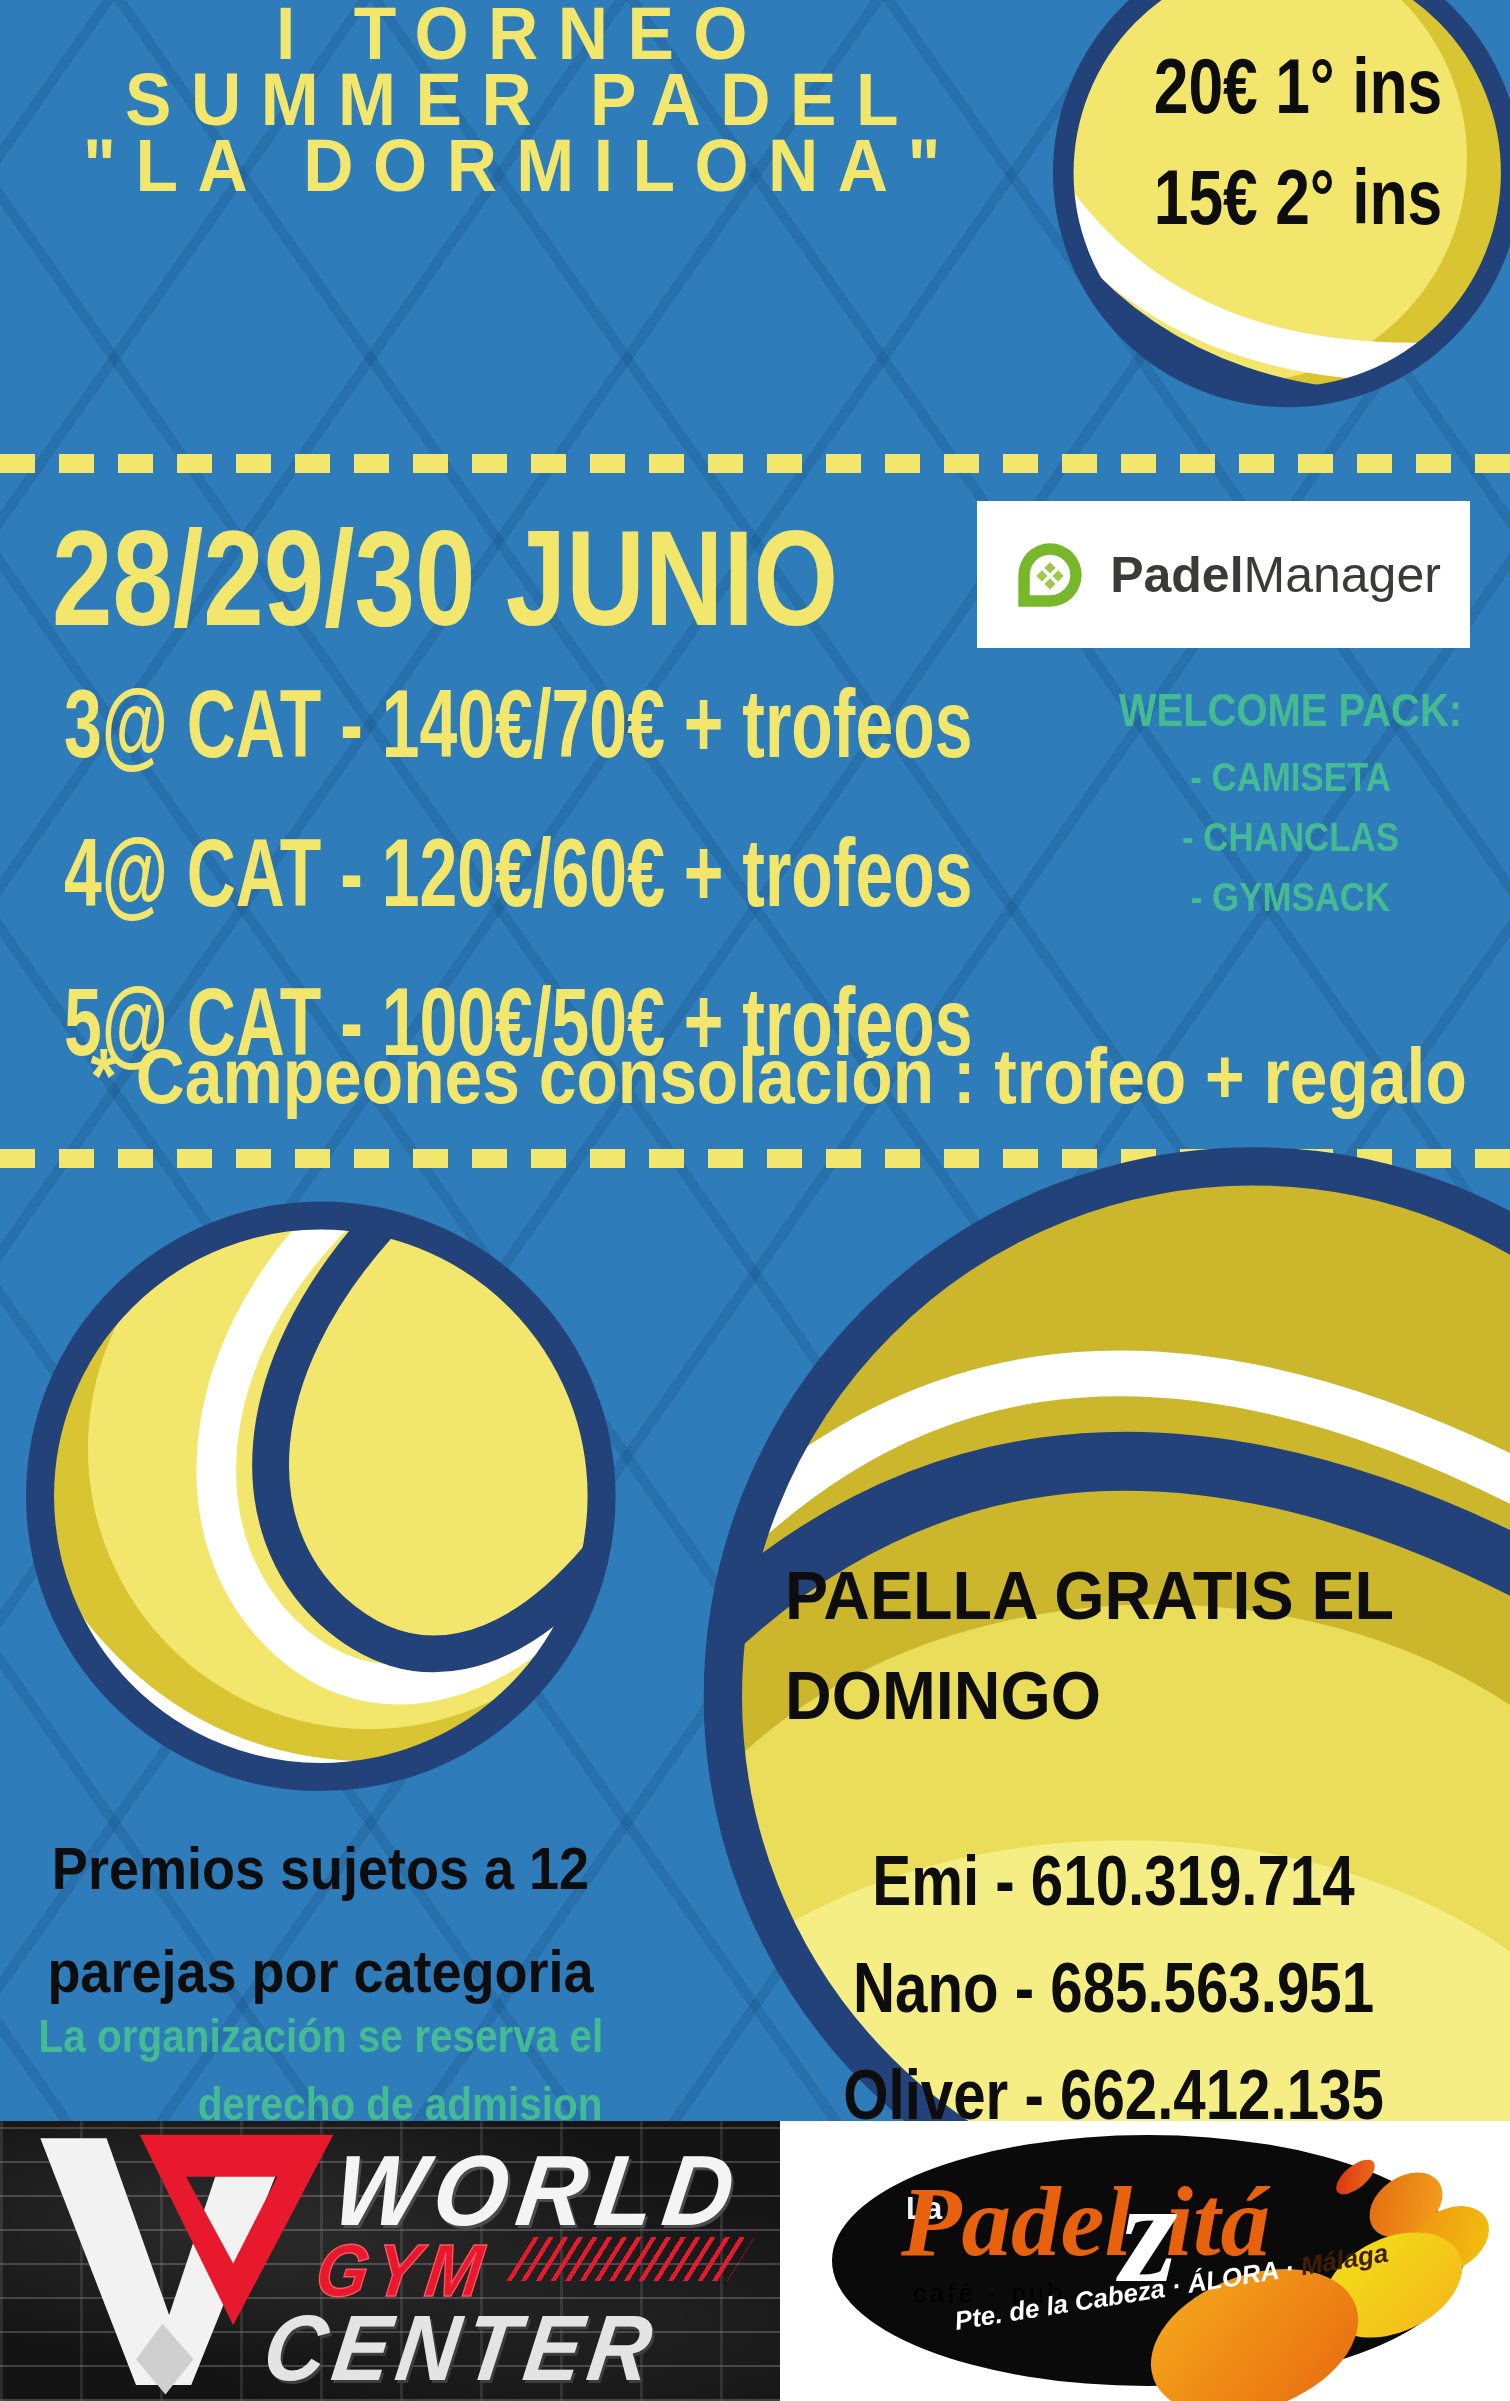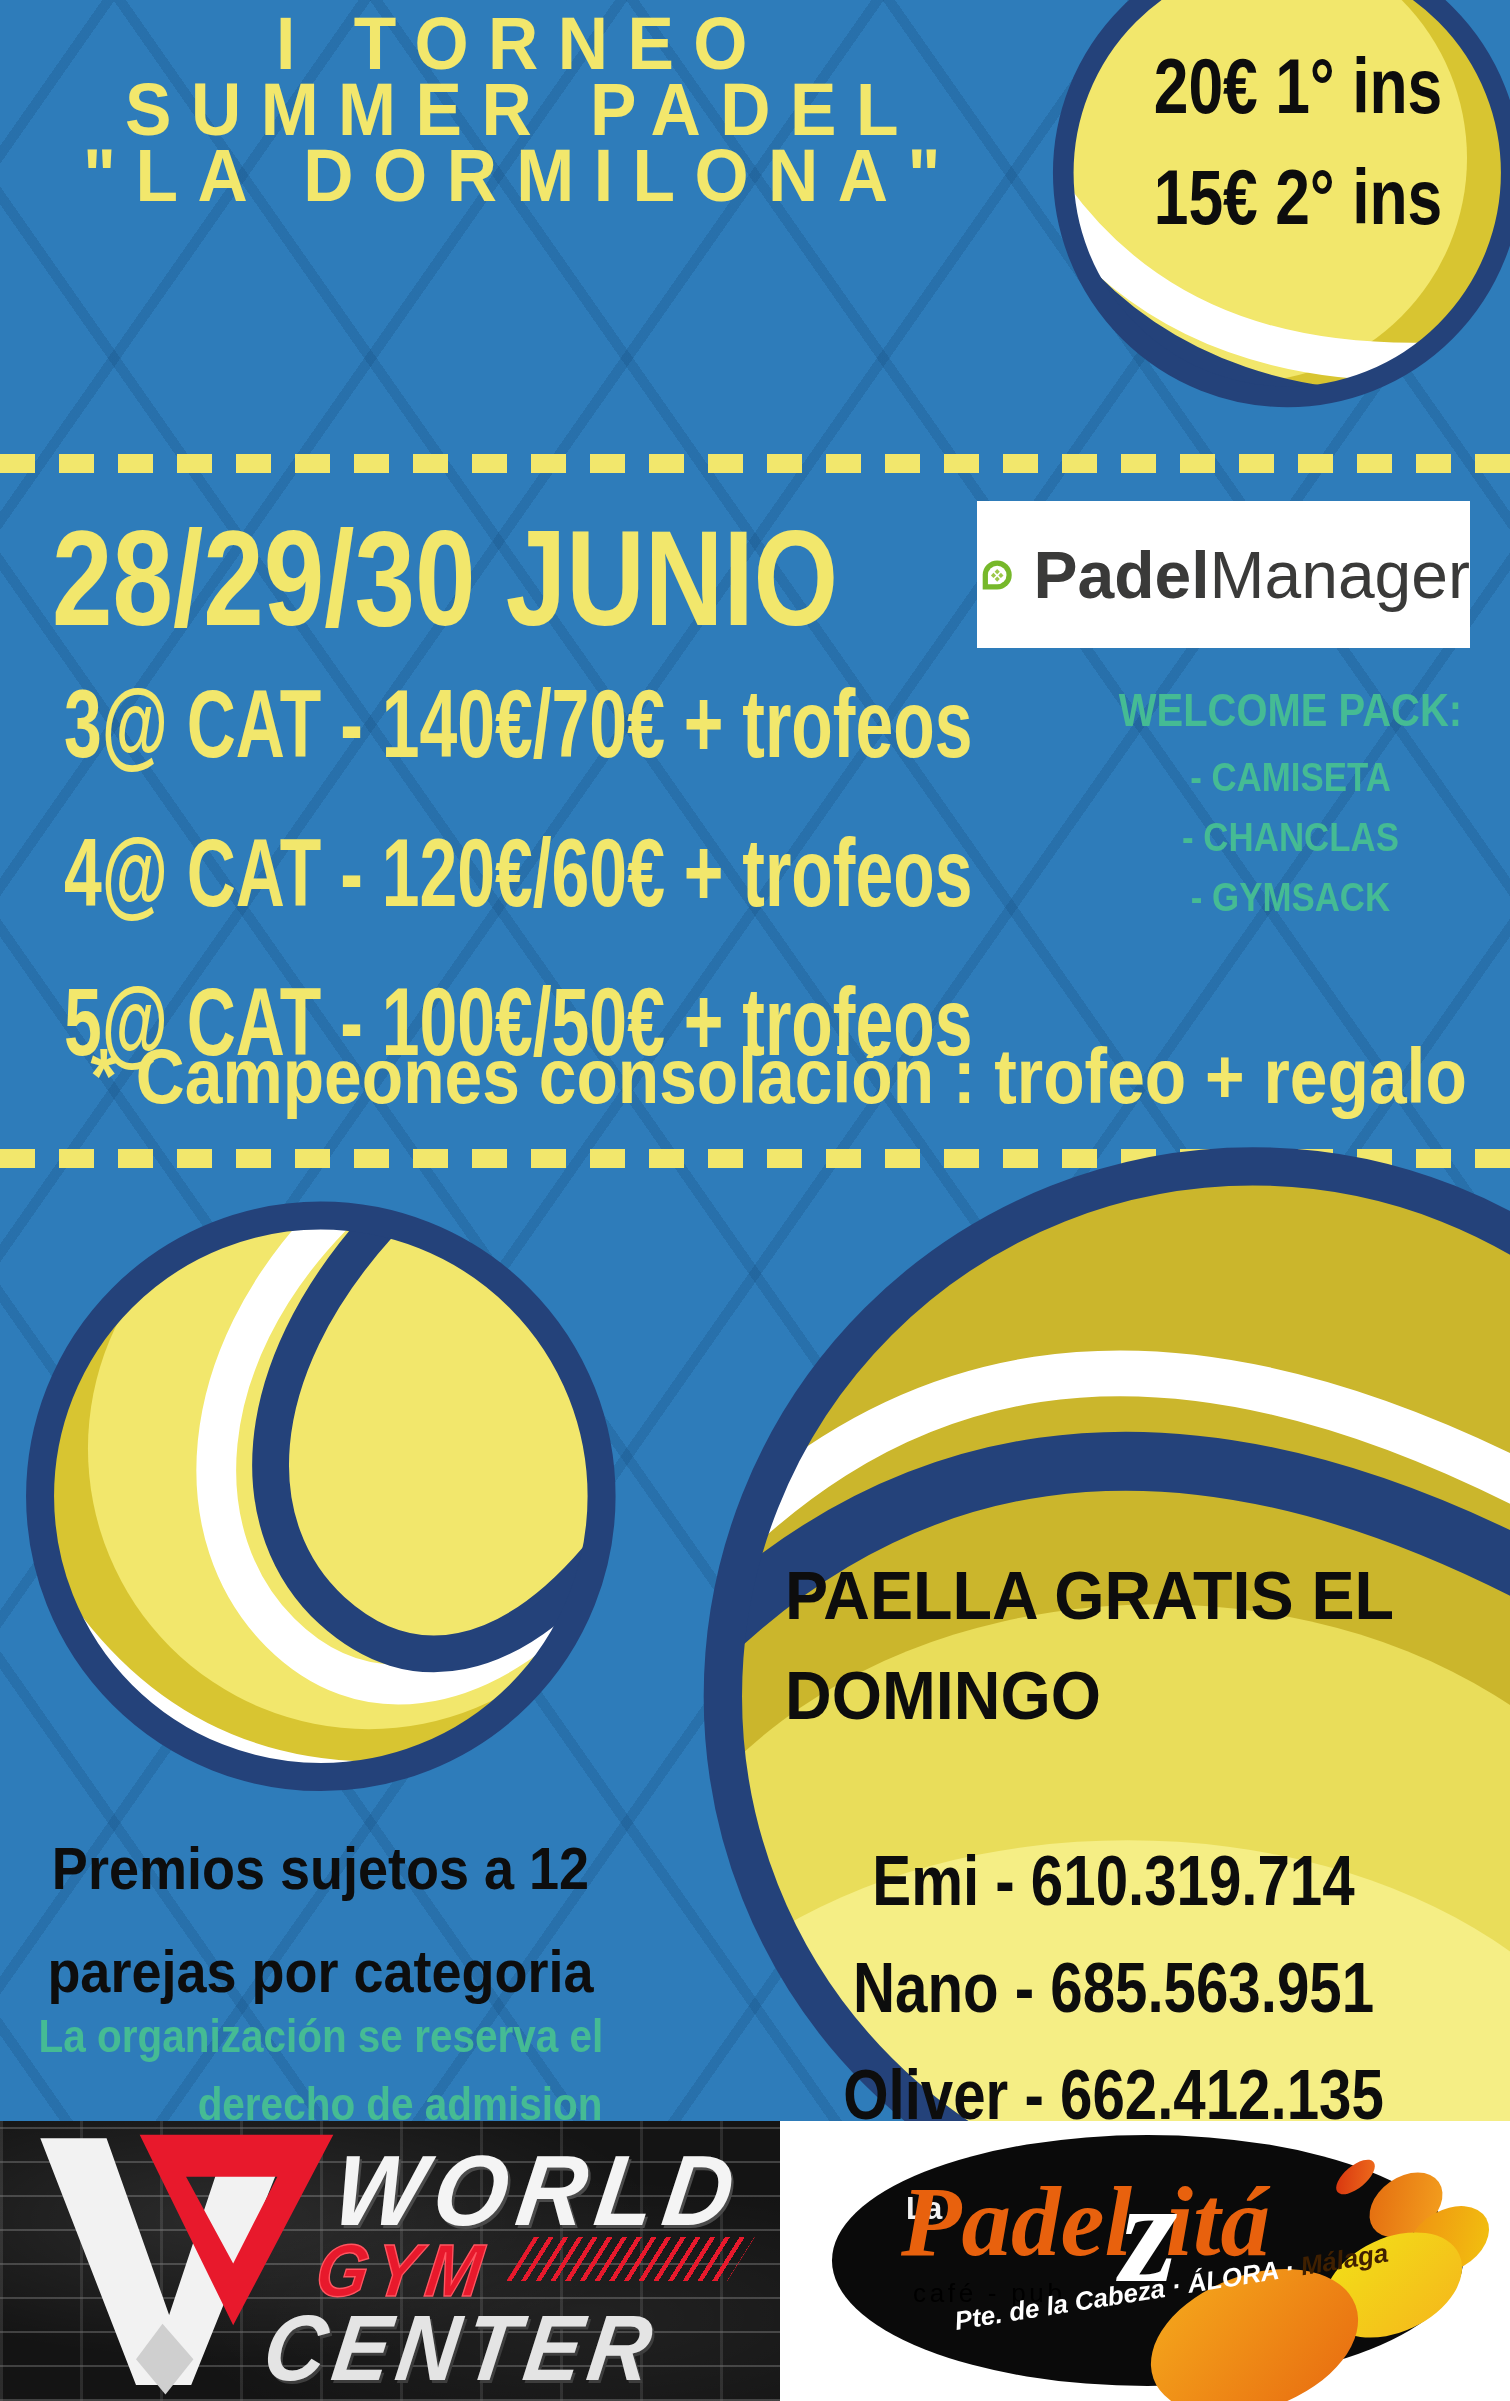--- a/index.html
+++ b/index.html
@@ -19,21 +19,21 @@
 
   
   .divider{
     left:0;width:1510px;height:19px;
     background:repeating-linear-gradient(90deg,#f2e76c 0 35px,transparent 35px 59px);
   }
   .divider.d1{top:454px;}
   .divider.d2{top:1149px;}
 
   
-  .title-block{left:0;top:11px;width:1043px;text-align:center;color:#f2e76c;}
+  .title-block{left:0;top:1px;width:1043px;text-align:center;color:#f2e76c;}
   .title-line{
     font-size:74px;line-height:66px;font-weight:bold;letter-spacing:0.28em;
     transform:scaleX(0.94);transform-origin:center;white-space:nowrap;
   }
 
   
   .price-box{left:1084px;top:31px;width:428px;text-align:center;color:#0d0d0d;}
   .price-line{
     font-size:78px;line-height:111px;font-weight:bold;white-space:nowrap;
     transform:scaleX(0.8);transform-origin:center;
@@ -48,21 +48,21 @@
   .category-row{
     font-size:97px;line-height:149px;font-weight:bold;white-space:nowrap;
     transform:scaleX(0.7);transform-origin:left center;
   }
 
   
   .pm-box{
     left:977px;top:501px;width:493px;height:147px;background:#ffffff;
     display:flex;align-items:center;justify-content:center;gap:16px;
   }
-  .pm-text{font-size:66px;color:#3a3a39;white-space:nowrap;}
+  .pm-text{font-size:50px;color:#3a3a39;white-space:nowrap;}
   .pm-bold{font-weight:bold;}
   .pm-reg{font-weight:normal;}
 
   
   .welcome{left:1062px;top:682px;width:457px;text-align:center;color:#45bb94;font-weight:bold;}
   .welcome-heading{font-size:47px;line-height:55px;transform:scaleX(0.85);white-space:nowrap;}
   .welcome-items{margin-top:10.3px;}
   .welcome-item{font-size:41px;line-height:60px;transform:scaleX(0.85);white-space:nowrap;}
 
   

